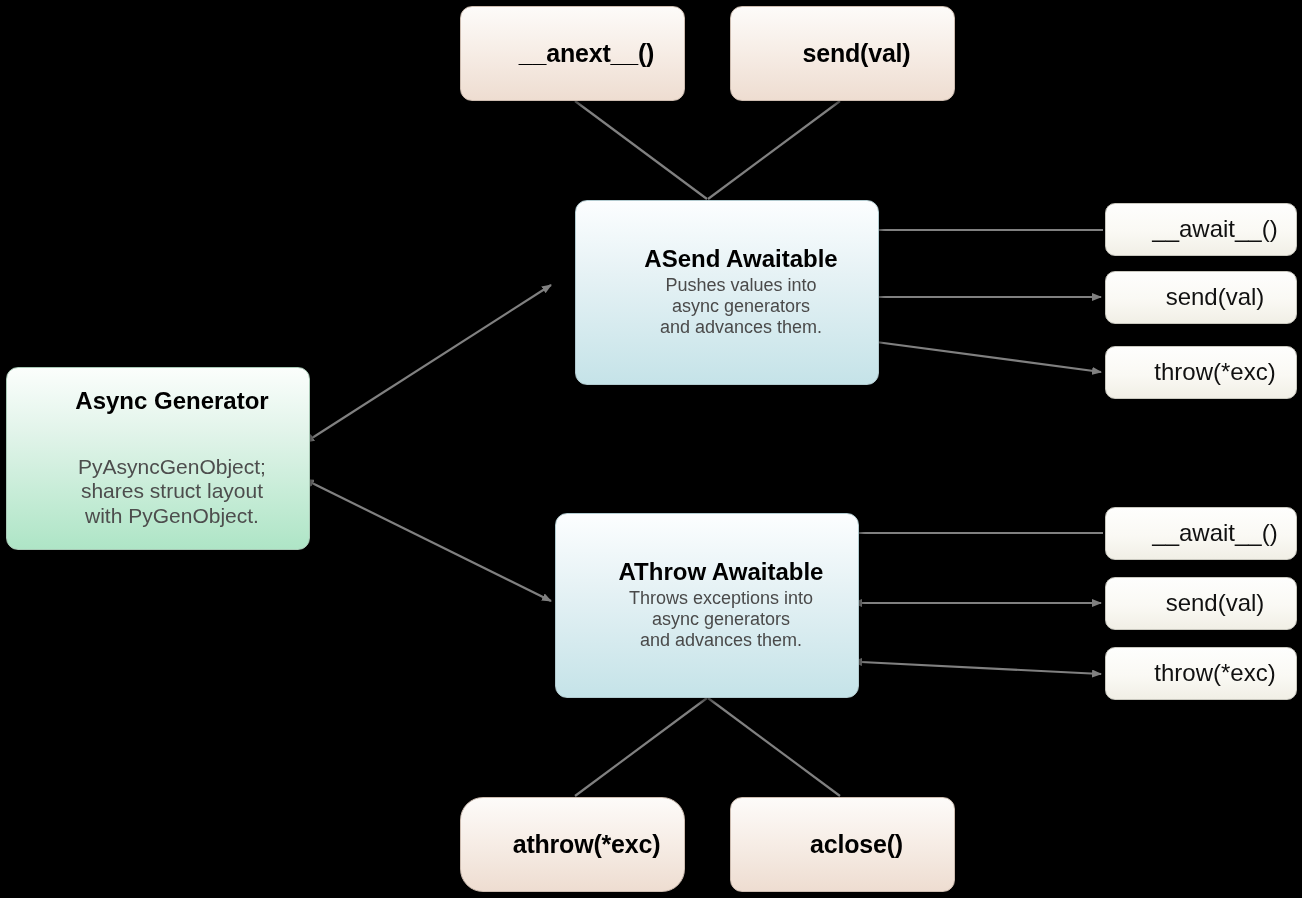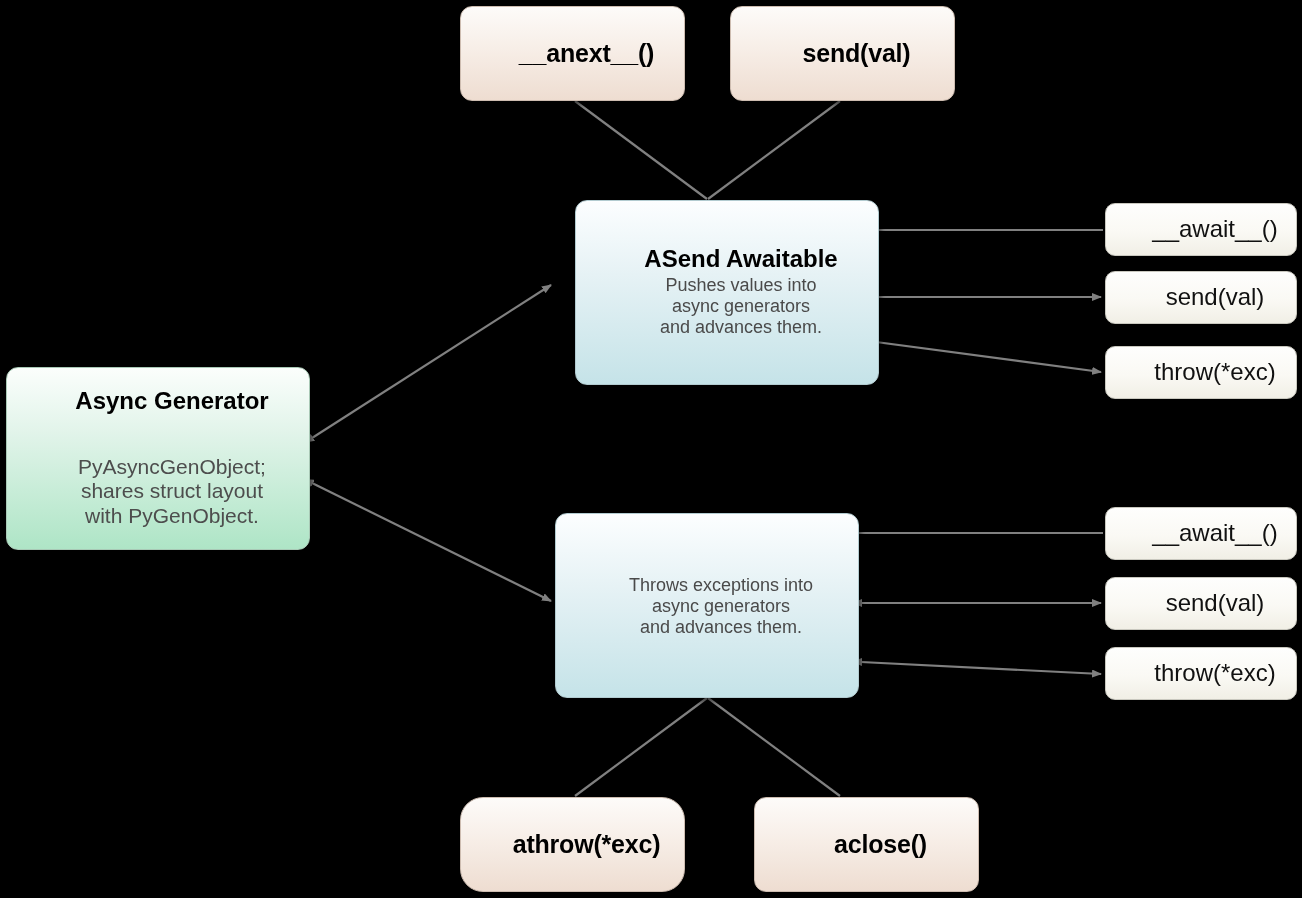--- a/index.html
+++ b/index.html
@@ -141,20 +141,21 @@
   </div>
 
   <div class="node awaitable" style="left:555px; top:200px; width:304px; height:185px;margin-left:20px;">
     <div class="title">ASend Awaitable</div>
     <div class="subtitle">Pushes values into
 async generators
 and advances them.</div>
   </div>
 
   <div class="node awaitable" style="left:555px; top:513px; width:304px; height:185px;">
+    <div class="title">AThrow Awaitable</div>
     <div class="subtitle">Throws exceptions into
 async generators
 and advances them.</div>
   </div>
 
   <div class="node member" style="left:1105px; top:203px; width:192px; height:53px;">
     <div class="title">__await__()</div>
   </div>
 
   <div class="node member" style="left:1105px; top:271px; width:192px; height:53px;">
@@ -174,17 +175,17 @@
   </div>
 
   <div class="node member" style="left:1105px; top:647px; width:192px; height:53px;">
     <div class="title">throw(*exc)</div>
   </div>
 
   <div class="node method" style="left:460px; top:797px; width:225px; height:95px;border-radius:23px;">
     <div class="title">athrow(*exc)</div>
   </div>
 
-  <div class="node method" style="left:730px; top:797px; width:225px; height:95px;margin-left:24px;">
+  <div class="node method" style="left:730px; top:797px; width:225px; height:95px;">
     <div class="title">aclose()</div>
   </div>
 
 </div>
 
 </body></html>

